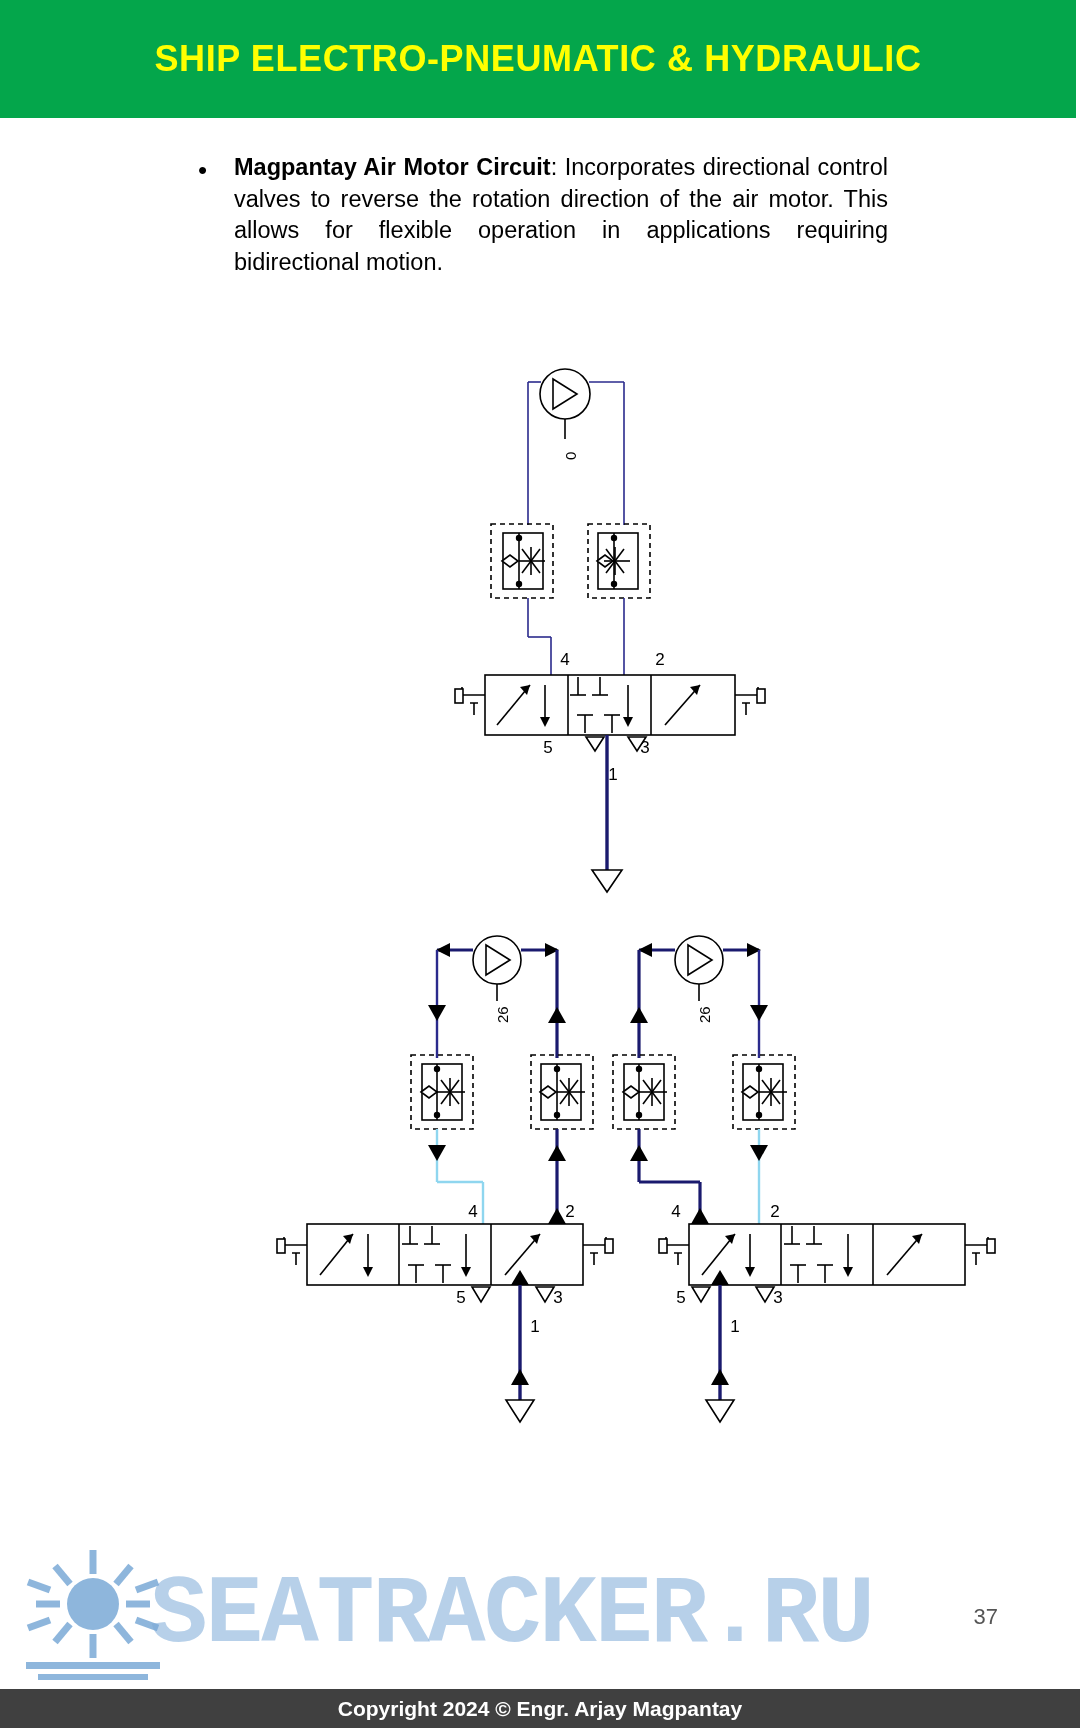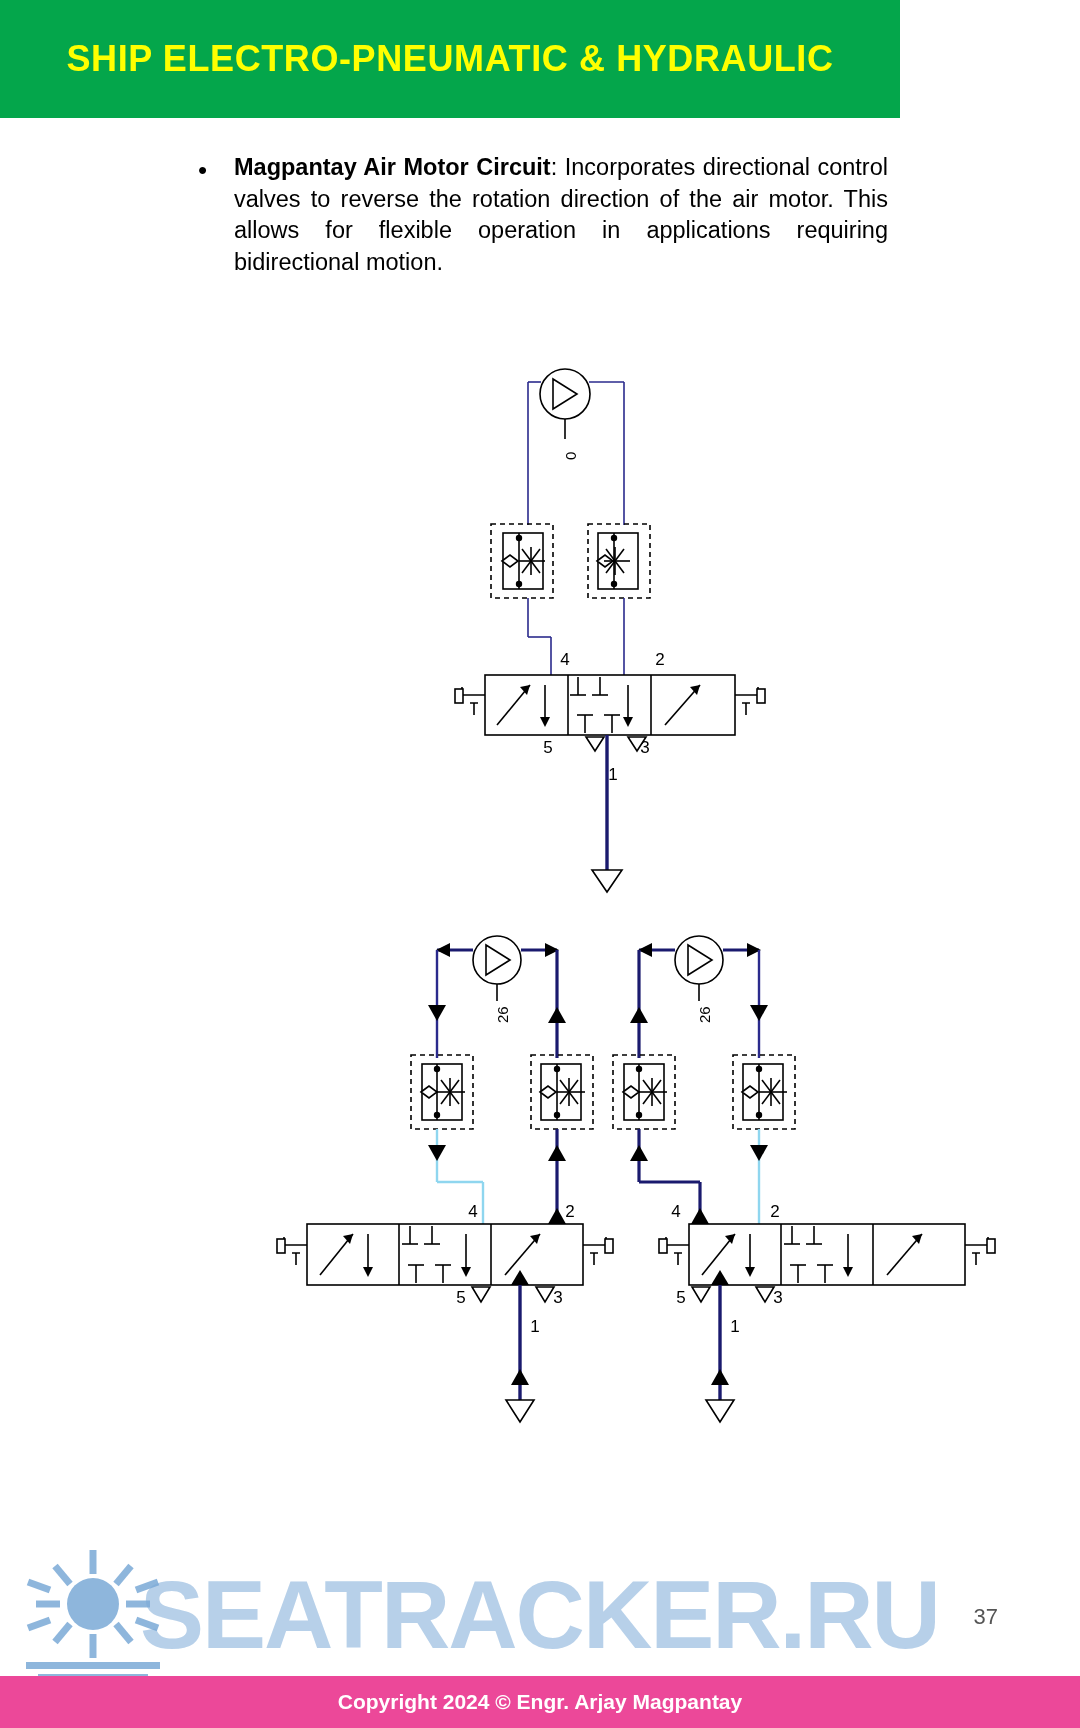--- a/index.html
+++ b/index.html
@@ -12,21 +12,21 @@
     background: #ffffff;
     font-family: "Liberation Sans", sans-serif;
     position: relative;
     overflow: hidden;
   }
 
   
   .header-bar {
     position: absolute;
     top: 0; left: 0;
-    width: 900px;
+    width: 1076px;
     height: 118px;
     background: #04a64b;
     display: flex;
     align-items: center;
     justify-content: center;
   }
   .header-title {
     color: #ffff00;
     font-size: 36px;
     font-weight: bold;
@@ -79,22 +79,22 @@
   .diagram-wrap svg {
     display: block;
   }
 
   
   .footer-bar {
     position: absolute;
     left: 0;
     bottom: 0;
     width: 1080px;
-    height: 52px;
-    background: #ec4899;
+    height: 39px;
+    background: #404040;
     display: flex;
     align-items: center;
     justify-content: center;
   }
   .footer-text {
     color: #ffffff;
     font-size: 21px;
     font-weight: bold;
     font-family: "Liberation Sans", sans-serif;
   }
@@ -111,25 +111,25 @@
   .watermark {
     position: absolute;
     left: 0;
     bottom: 40px;
     width: 1080px;
     height: 150px;
     pointer-events: none;
   }
   .wm-text {
     position: absolute;
-    left: 140px;
+    left: 150px;
     bottom: 18px;
     font-size: 96px;
     font-weight: bold;
-    font-family: Liberation Sans, sans-serif;
+    font-family: Liberation Mono, monospace;
     color: rgba(123, 170, 215, 0.55);
     letter-spacing: -2px;
     white-space: nowrap;
   }
   .wm-sun {
     position: absolute;
     left: 18px;
     bottom: 6px;
     width: 150px;
     height: 140px;

